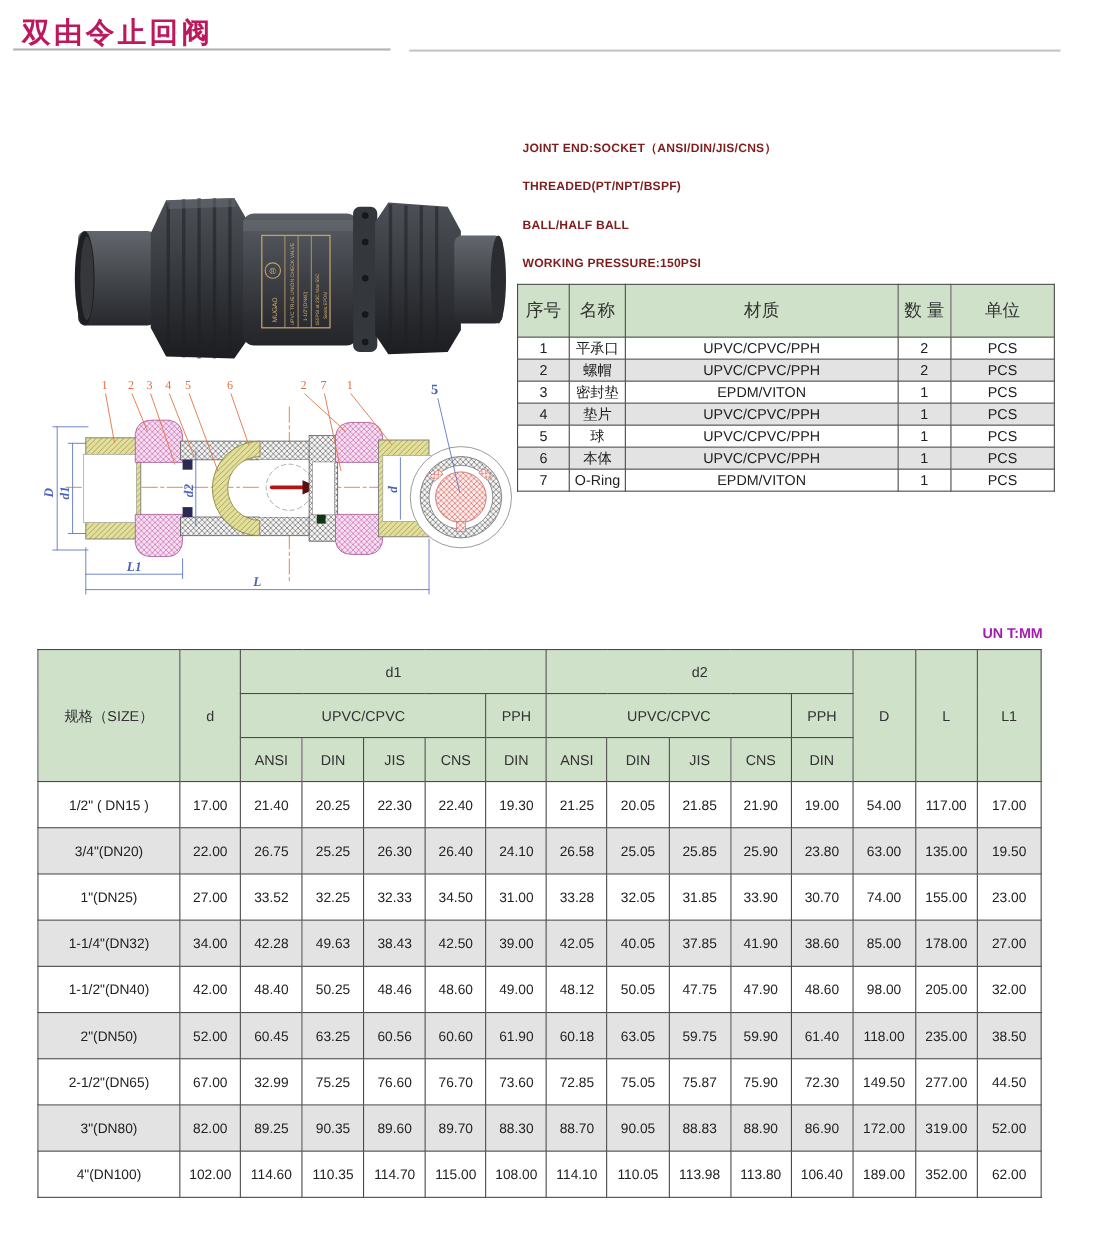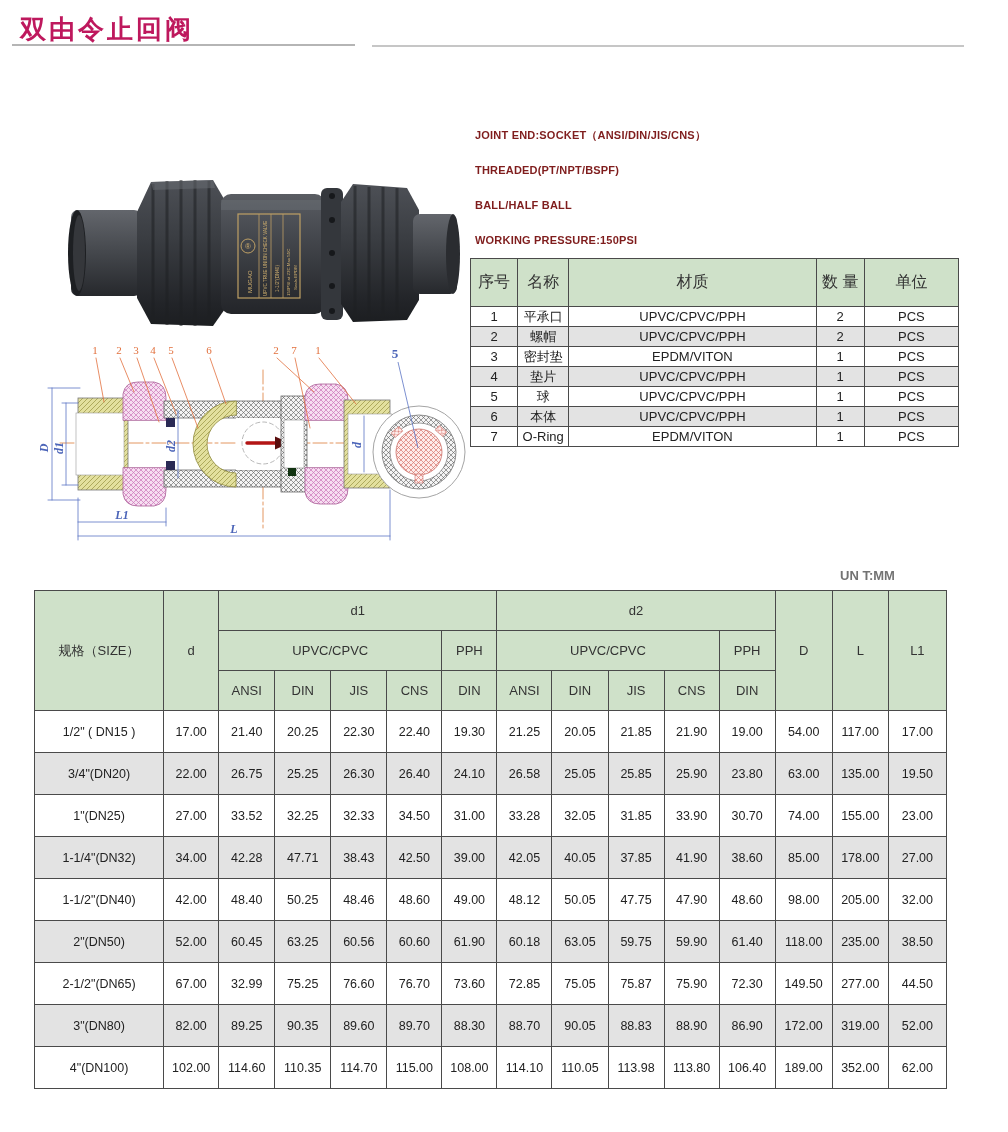--- a/index.html
+++ b/index.html
@@ -18,21 +18,21 @@
 
   table { border-collapse:collapse; table-layout:fixed; }
   th, td { border:1px solid #4a4a4a; text-align:center; vertical-align:middle; overflow:hidden; }
 
   .parts-table-wrap { left:470px; top:258px; }
   .parts-table { width:489px; }
   .parts-table th { background:#cfe1c9; font-weight:normal; font-size:16px; height:48px; color:#333; }
   .parts-table td { font-size:13px; height:20px; padding:0 2px; color:#222; }
   .parts-table tbody tr:nth-child(even) { background:#e3e3e3; }
 
-  .unit-note { left:840px; top:568px; width:108px; text-align:left; font-size:13px; font-weight:bold; color:#737373; }
+  .unit-note { left:840px; top:568px; width:108px; text-align:right; font-size:13px; font-weight:bold; color:#a21caf; }
 
   .dim-table-wrap { left:34px; top:590px; }
   .dim-table { width:913px; }
   .dim-table th { background:#cfe1c9; font-weight:normal; font-size:13px; height:40px; color:#333; }
   .dim-table td { font-size:12.5px; height:42px; color:#222; }
   .dim-table tbody tr:nth-child(even) { background:#e3e3e3; }
 
   .photo-wrap { left:55px; top:110px; width:410px; height:238px; }
   .drawing-wrap { left:26px; top:340px; width:440px; height:218px; }
   svg { display:block; }
@@ -416,21 +416,21 @@
             <td>33.90</td>
             <td>30.70</td>
             <td>74.00</td>
             <td>155.00</td>
             <td>23.00</td>
           </tr>
           <tr>
             <td>1-1/4"(DN32)</td>
             <td>34.00</td>
             <td>42.28</td>
-            <td>47.71</td>
+            <td>49.63</td>
             <td>38.43</td>
             <td>42.50</td>
             <td>39.00</td>
             <td>42.05</td>
             <td>40.05</td>
             <td>37.85</td>
             <td>41.90</td>
             <td>38.60</td>
             <td>85.00</td>
             <td>178.00</td>

